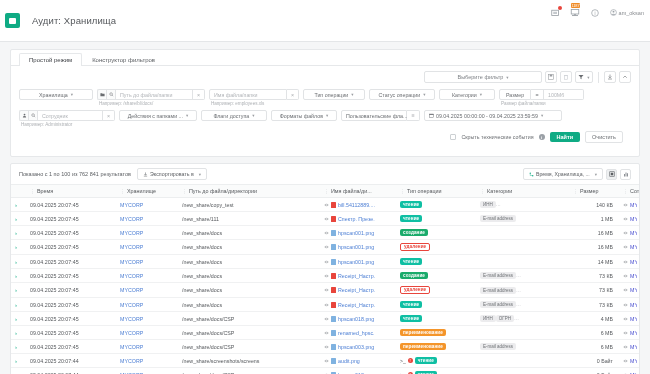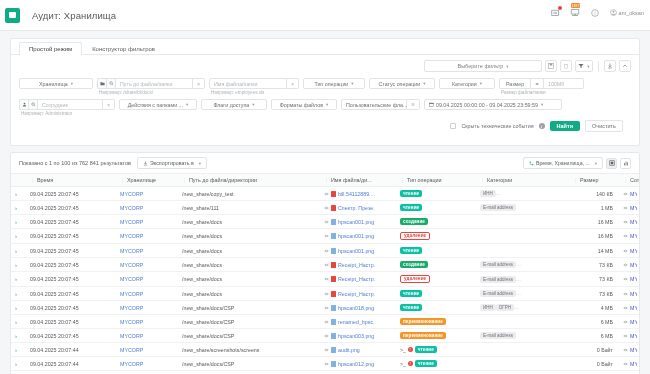--- a/index.html
+++ b/index.html
@@ -6,21 +6,21 @@
   html,body {
     width:650px; height:374px; overflow:hidden;
     background:#f5f6f7;
     font-family:"Liberation Sans","DejaVu Sans",sans-serif;
     font-size:6px; color:#4a4a4a;
     -webkit-font-smoothing:antialiased;
   }
 
   
   .topbar{
-    height:31px; background:#fff; display:flex; align-items:center;
+    height:42px; background:#fff; display:flex; align-items:center;
     border-bottom:1px solid #e4e6e8; position:relative;
   }
   .burger{
     width:15px;height:15px;margin-left:5px;background:#0fab84;
     border-radius:2px;display:flex;align-items:center;justify-content:center;
     flex:0 0 auto;cursor:pointer;
   }
   .burger i{display:block;width:7px;height:6px;background:#fff;border-radius:1px;}
   .app-title{margin-left:12px;font-size:9.5px;color:#55585c;letter-spacing:.1px;}
   .topright{position:absolute;right:6px;top:0;height:25px;display:flex;align-items:center;gap:9px;}

